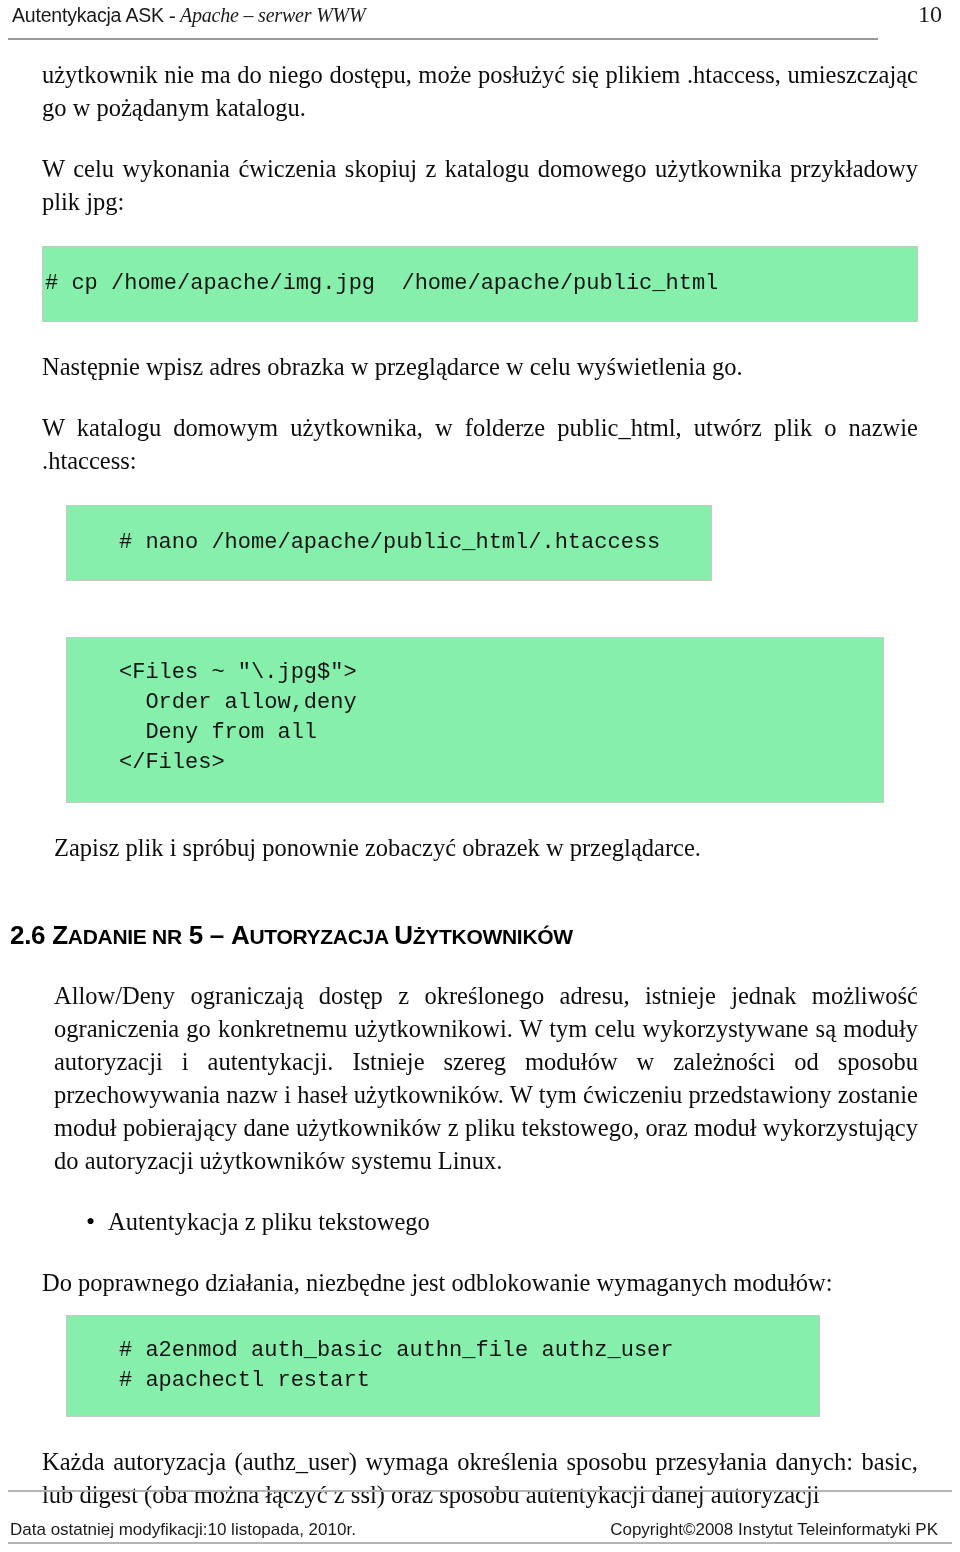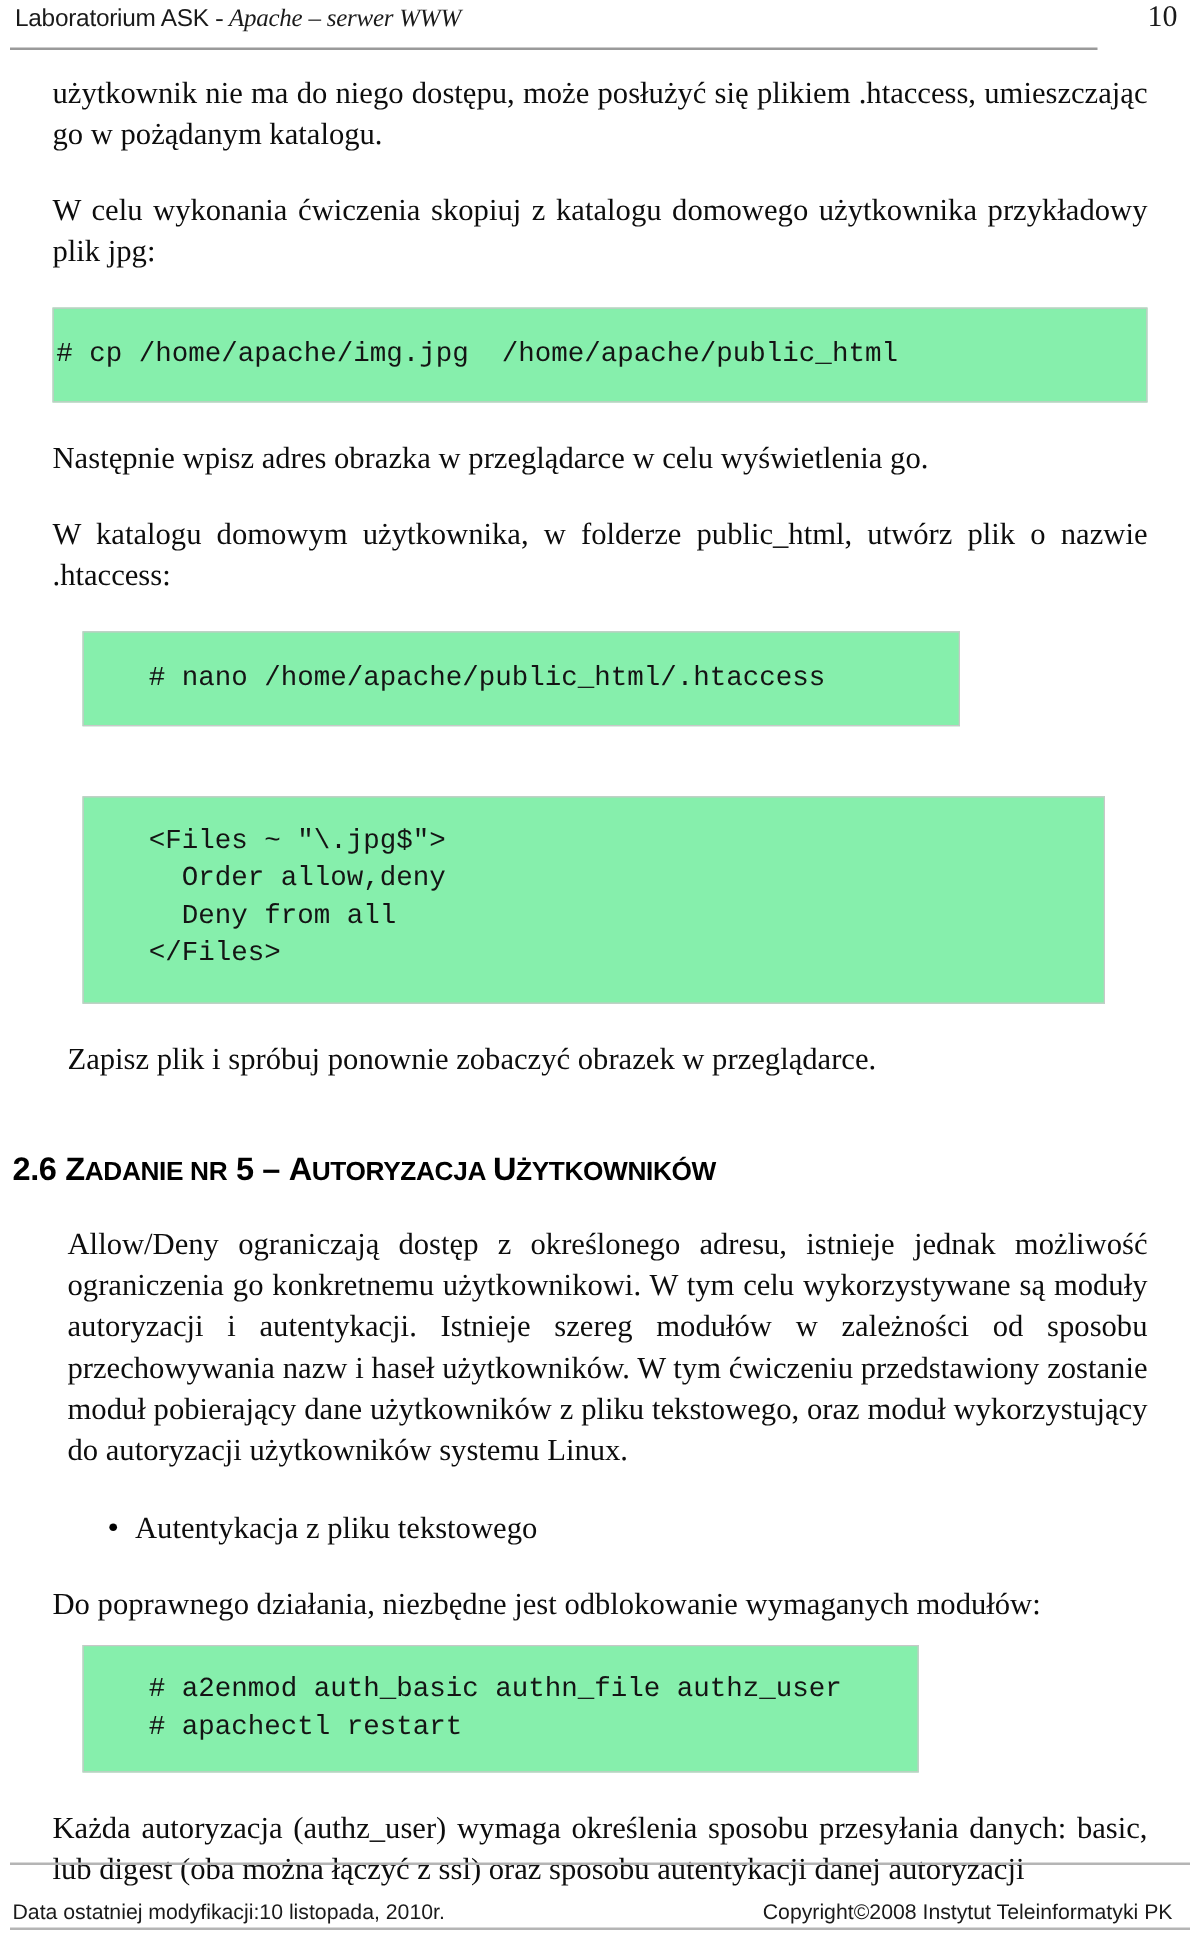--- a/index.html
+++ b/index.html
@@ -94,31 +94,31 @@
     color: #141414;
     white-space: pre;
     overflow: hidden;
   }
   .codeblock.full {
     width: 876px;
     margin-left: 0;
     padding: 22px 4px 22px 2px;
   }
   .codeblock.indent {
-    width: 702px;
+    width: 646px;
     margin-left: 24px;
     padding: 22px 4px 22px 52px;
   }
   .codeblock.indent2 {
     width: 818px;
     margin-left: 24px;
     padding: 20px 4px 24px 52px;
   }
   .codeblock.indent3 {
-    width: 669px;
+    width: 754px;
     margin-left: 24px;
     padding: 20px 4px 20px 52px;
   }
 
   
   .section-heading {
     font-family: "Liberation Sans", sans-serif;
     font-weight: bold;
     font-size: 24px;
     color: #000000;
@@ -190,21 +190,21 @@
     white-space: nowrap;
   }
 </style>
 </head>
 <body>
 
 <div class="page">
 
   <div class="header">
     <div class="header-title">
-      <span>Laboratorium ASK</span>
+      <span>Autentykacja ASK</span>
       <span class="italic-part">- Apache – serwer WWW</span>
     </div>
     <div class="header-page-number">10</div>
     <div class="header-rule"></div>
   </div>
 
   <div class="content">
 
     <p class="body">użytkownik nie ma do niego dostępu, może posłużyć się plikiem .htaccess, umieszczając go w pożądanym katalogu.</p>
 

